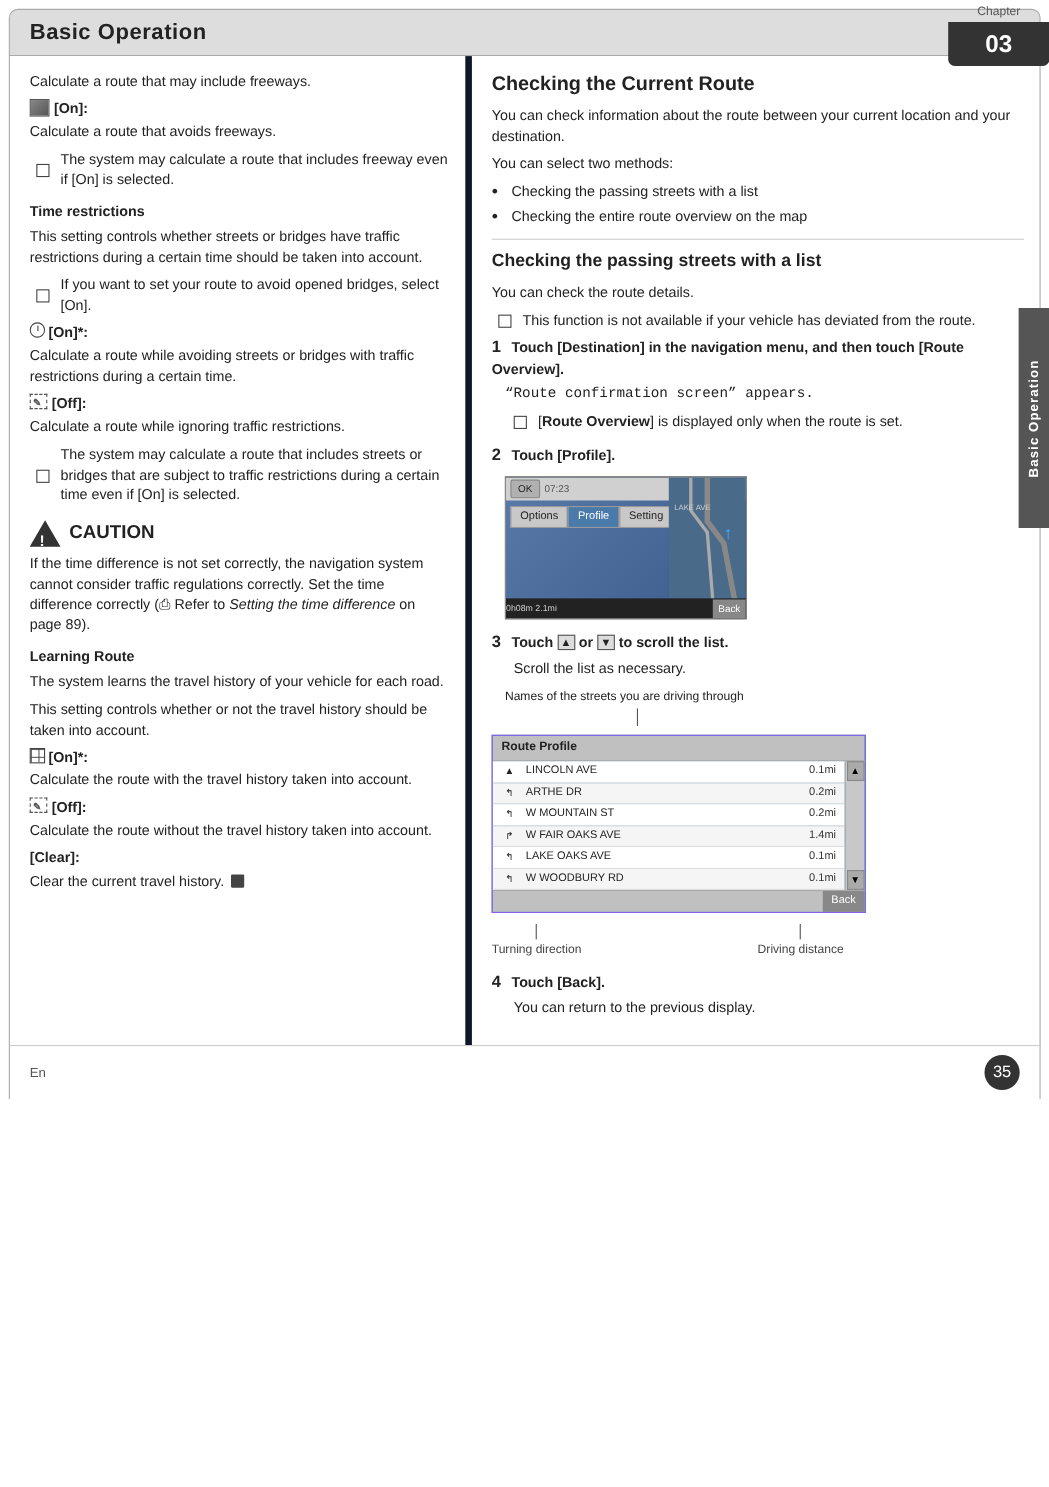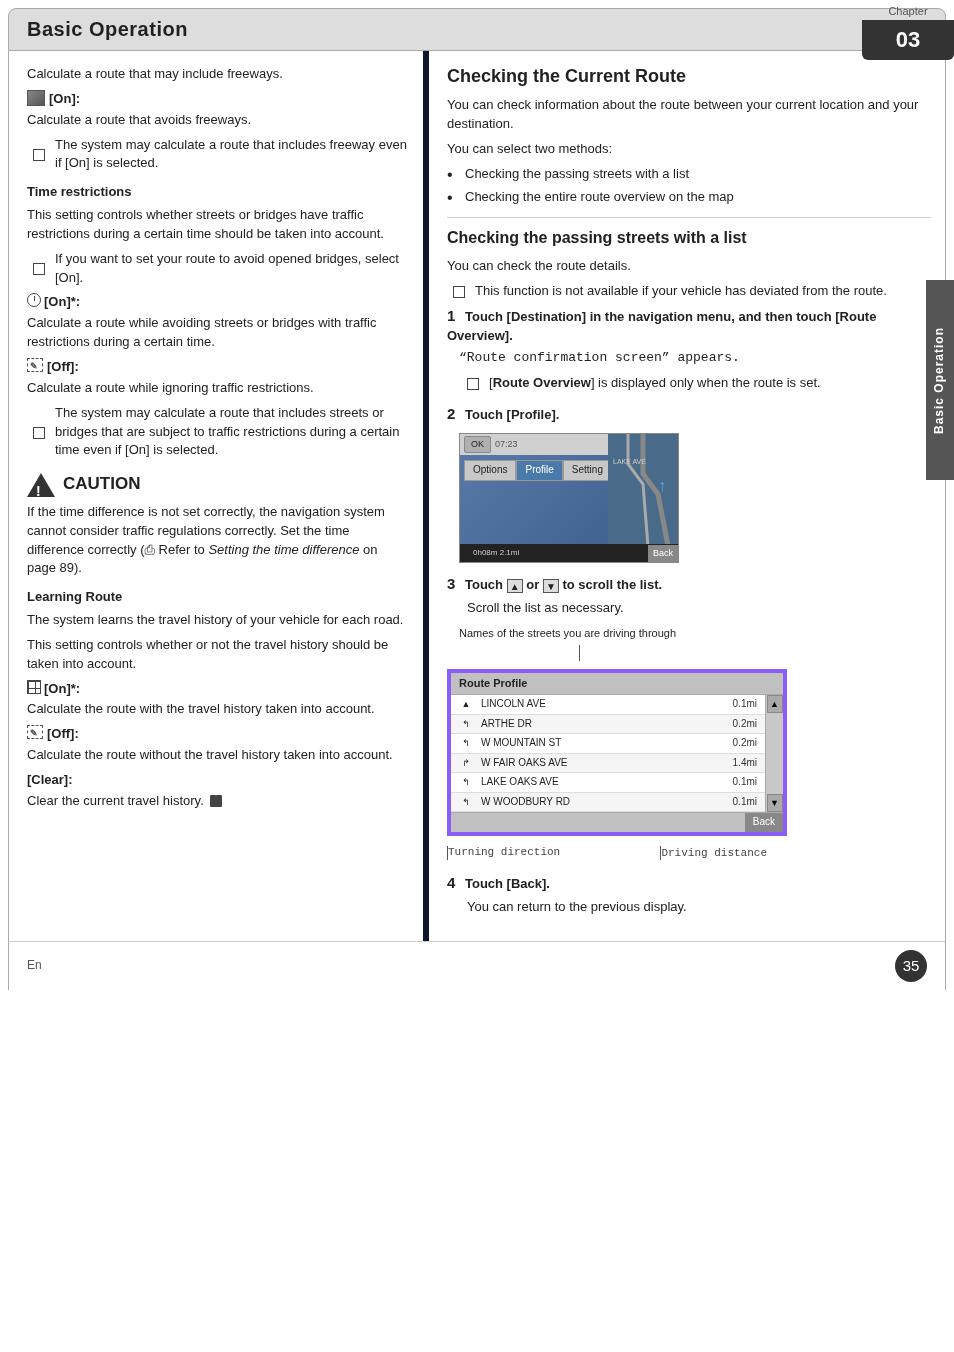--- a/index.html
+++ b/index.html
@@ -241,38 +241,38 @@
     }
     .nav-bottom-bar {
       position: absolute;
       bottom: 0;
       left: 0;
       right: 0;
       background: #222;
       height: 18px;
       display: flex;
       align-items: center;
-      padding: 0 13px;
+      padding: 0 0;
       font-size: 8px;
       color: #ccc;
       gap: 4px;
     }
     .nav-back-btn {
       position: absolute;
       bottom: 0;
       right: 0;
       background: #888;
       color: #fff;
       font-size: 9px;
       padding: 2px 5px;
     }
 
     
     .route-profile-box {
-      border: 4px solid #8b5cf6;
+      border: 1px solid #8b5cf6;
       background: #0369a1;
       margin: 8px 0;
       width: 340px;
     }
     .route-profile-header {
       background: #c0c0c0;
       padding: 3px 8px;
       font-size: 11px;
       font-weight: bold;
       border-bottom: 1px solid #aaa;
@@ -306,23 +306,22 @@
 
     .annotation-line {
       display: flex;
       justify-content: space-between;
       font-size: 11px;
       margin-top: 6px;
       color: #444;
     }
     .annotation-arrow {
       display: flex;
-      flex-direction: row;
-      align-items: center;
-      font-family: Liberation Mono, monospace;
+      flex-direction: column;
+      align-items: center;
     }
     .annot-label {
       font-size: 11px;
     }
     .annot-line-v {
       width: 1px;
       height: 14px;
       background: #555;
       margin: 2px auto;
     }

